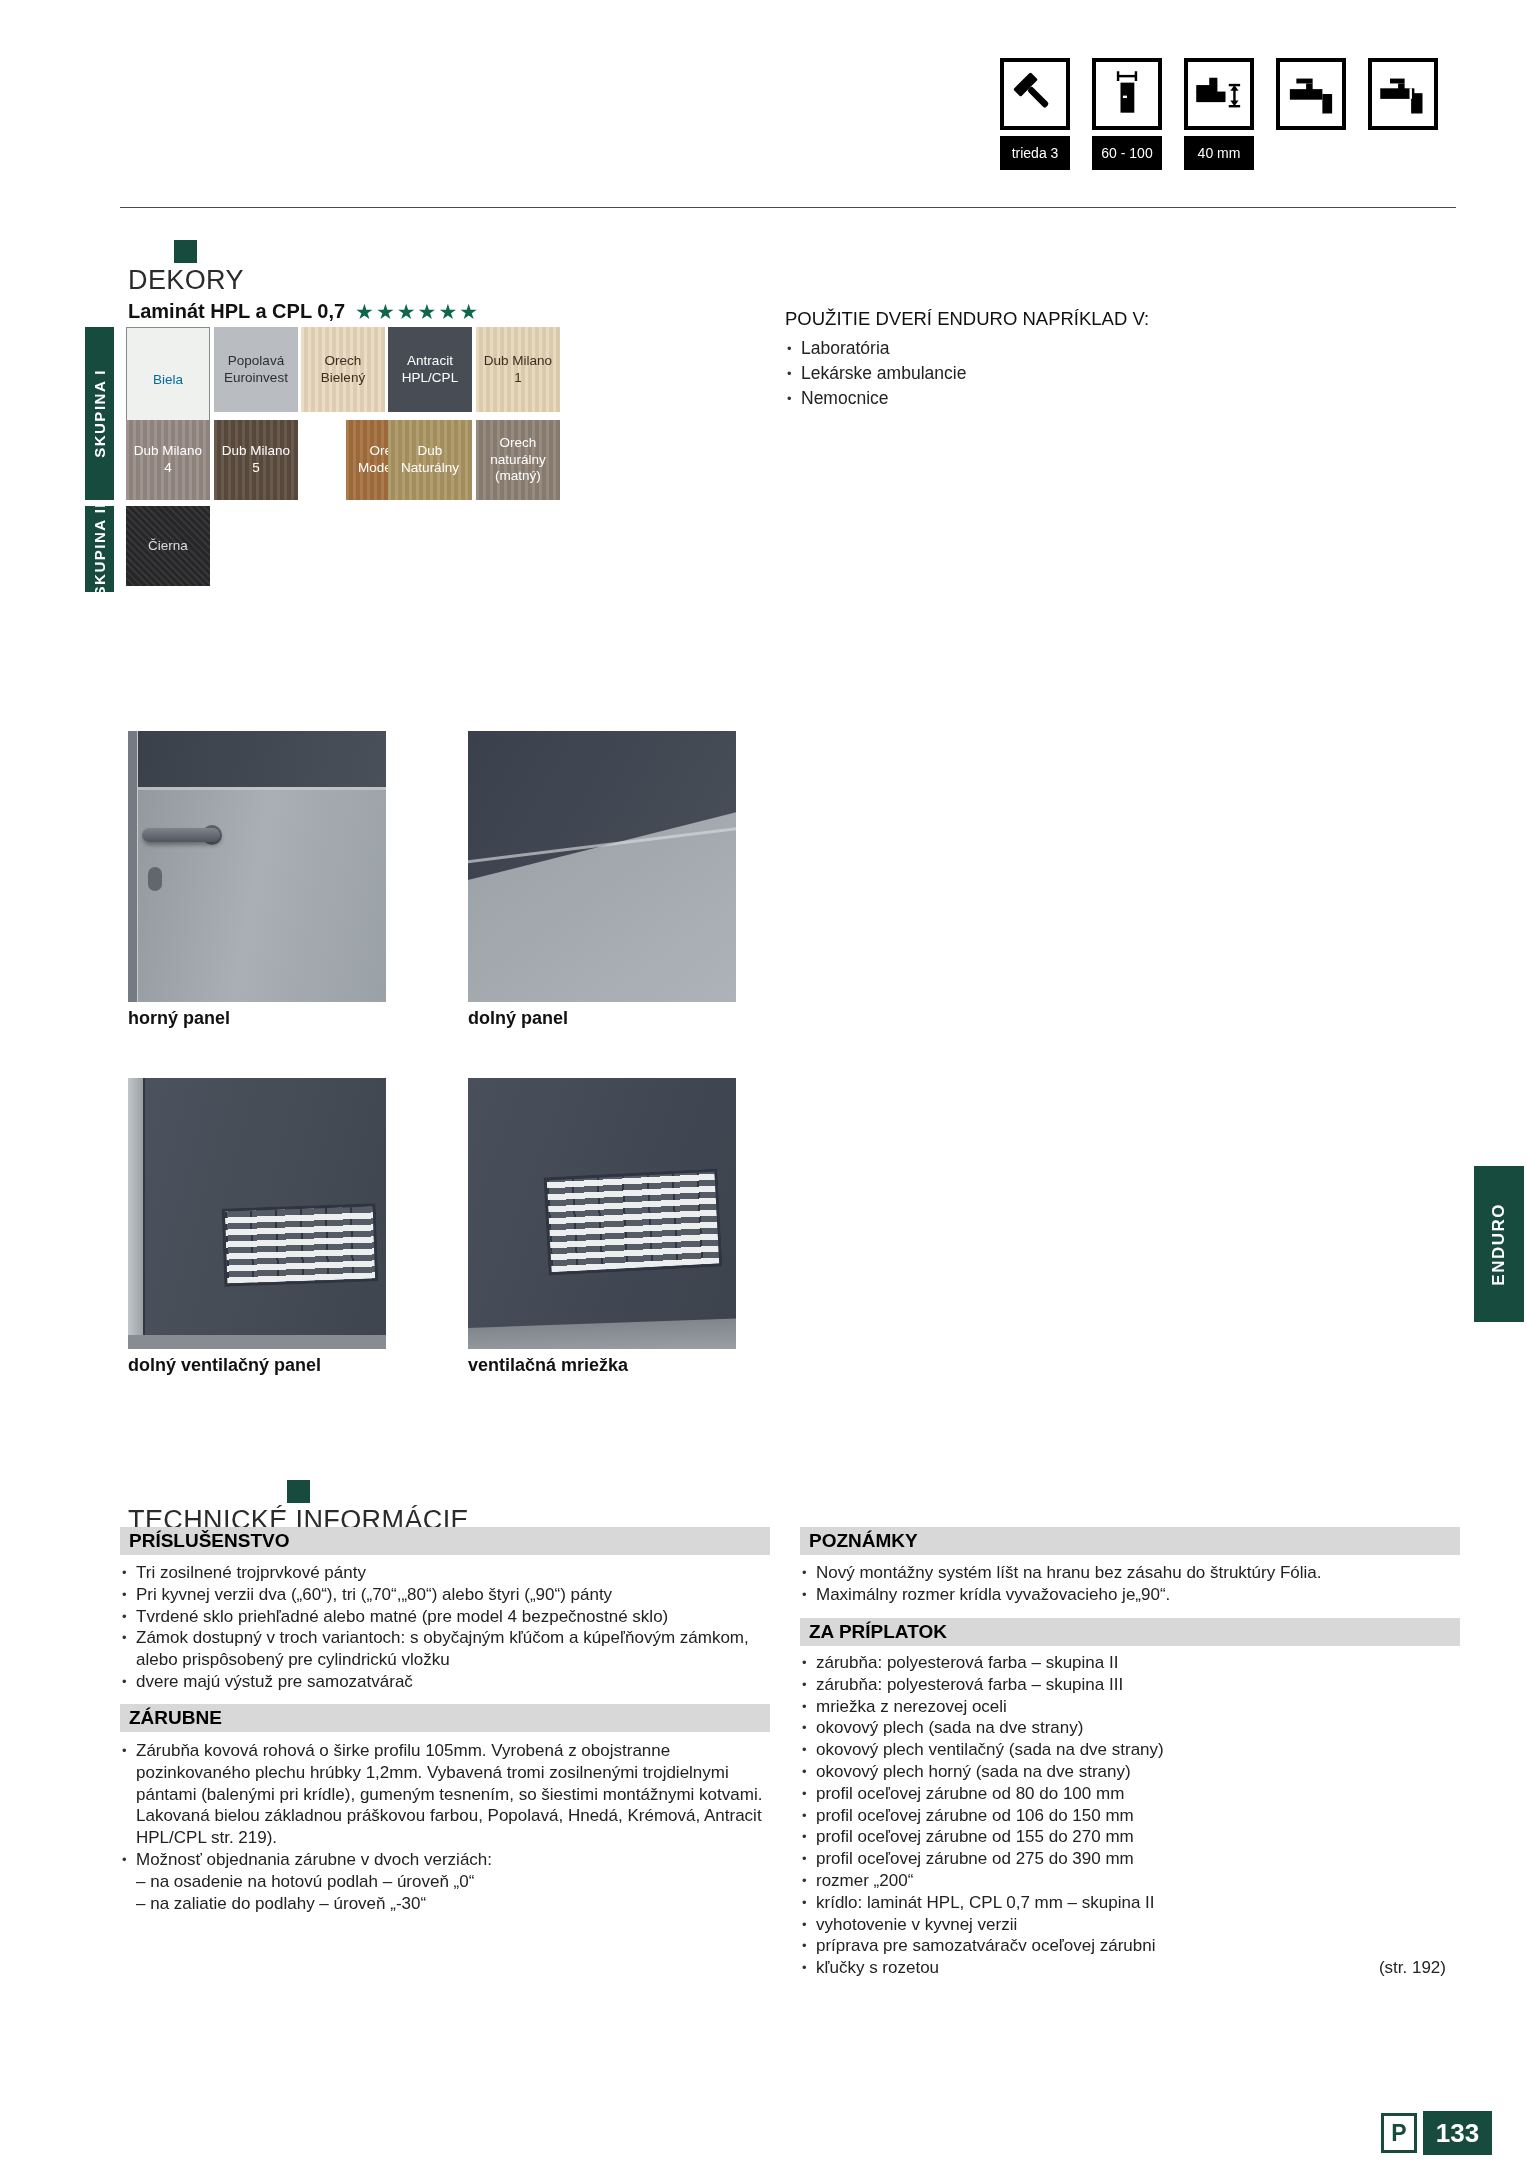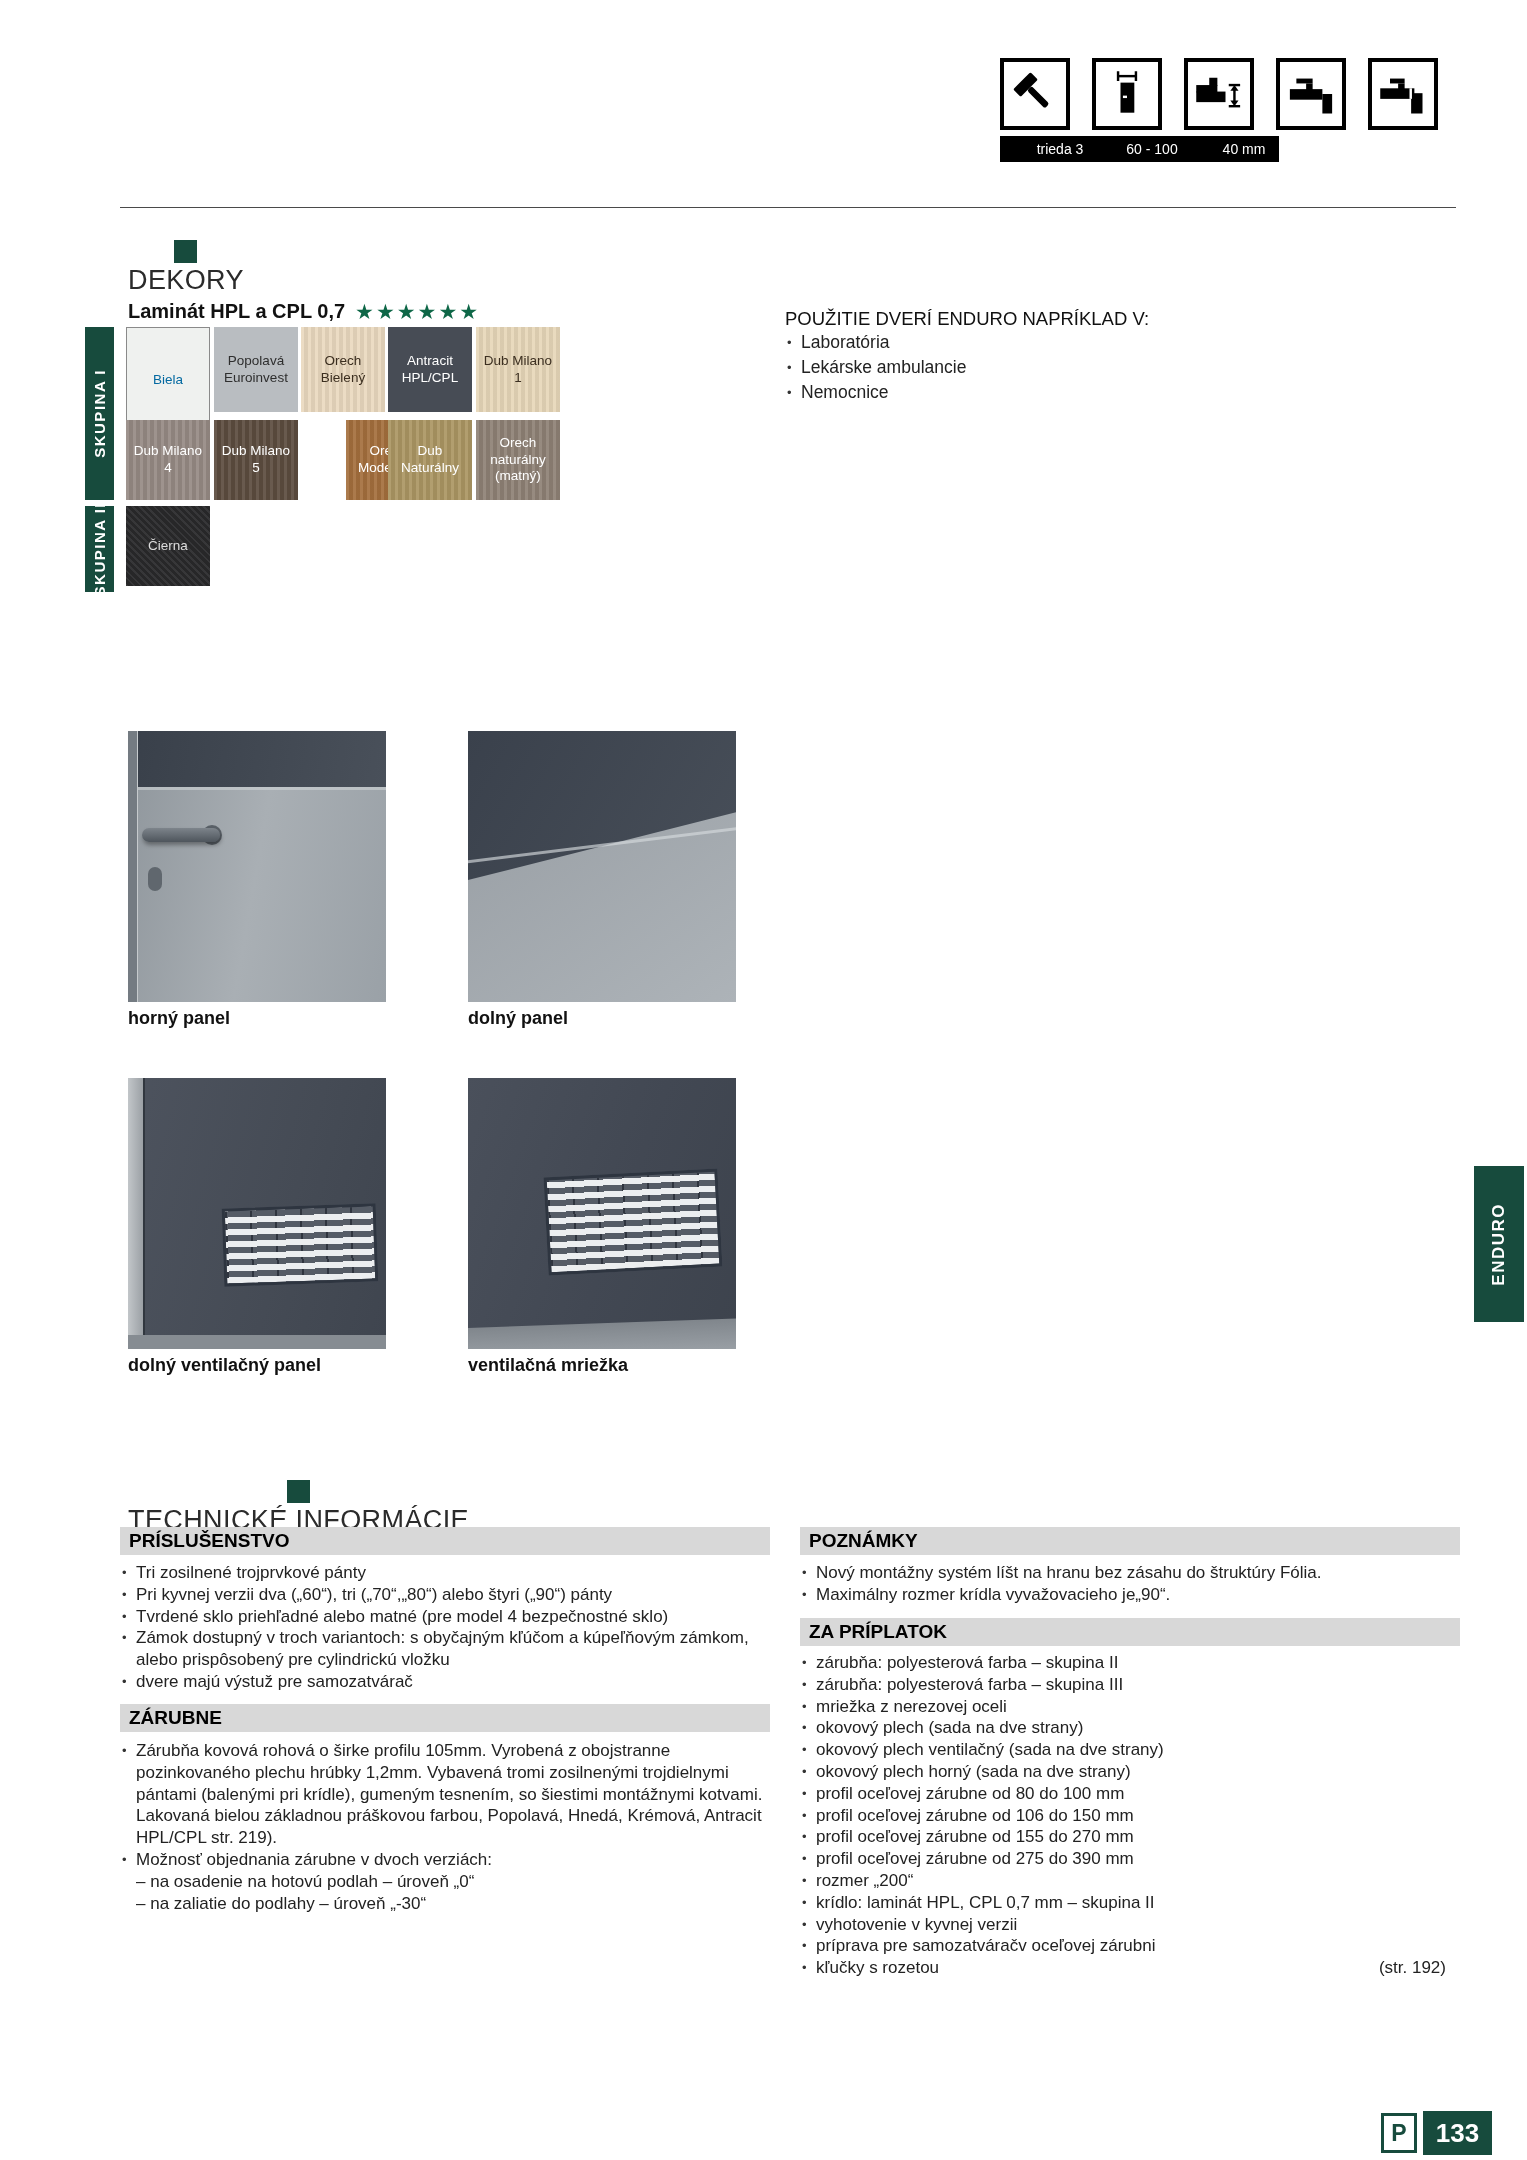--- a/index.html
+++ b/index.html
@@ -3,22 +3,22 @@
 <meta charset="utf-8">
 <style>
   html,body{margin:0;padding:0;background:#ffffff;}
   .page{position:relative;width:1527px;height:2160px;background:#fff;overflow:hidden;
         font-family:"Liberation Sans","DejaVu Sans",sans-serif;color:#1a1a1a;}
   .abs{position:absolute;}
 
   
   .icon-box{position:absolute;width:70px;height:72px;border:4px solid #000;background:#fff;
             box-sizing:border-box;display:flex;align-items:center;justify-content:center;}
-  .icon-label{position:absolute;width:70px;height:26px;background:#000;color:#fff;font-size:14px;
-              display:flex;align-items:center;justify-content:center;padding-left:25px;}
+  .icon-label{position:absolute;width:70px;height:34px;background:#000;color:#fff;font-size:14px;
+              display:flex;align-items:center;justify-content:center;}
 
   
   .rule{position:absolute;left:120px;top:207px;width:1336px;height:1px;background:#4a4a4a;}
 
   
   .sec-head{position:absolute;display:flex;align-items:center;gap:2px;flex-direction:column;}
   .sec-square{width:23px;height:23px;}
   .sec-title{font-size:27px;color:#2b2b2b;letter-spacing:0.4px;}
 
   .material-line{position:absolute;display:flex;align-items:center;gap:10px;}
@@ -179,21 +179,21 @@
   <div class="swatch wood" style="left: 476px; top: 420px; height: 80px; background-color: rgb(142, 129, 117); color: rgb(255, 255, 255);">
       <span>Orech naturálny (matný)</span>
     </div>
 
   <div class="swatch speckle" style="left: 126px; top: 506px; height: 80px; background-color: rgb(44, 44, 46); color: rgb(221, 221, 221);">
       <span>Čierna</span>
     </div>
 
   <div class="abs" style="left:785px;top:308px;">
     <div class="usage-head">POUŽITIE DVERÍ ENDURO NAPRÍKLAD V:</div>
-    <ul class="bullets usage-list" style="">
+    <ul class="bullets usage-list" style="margin-top:6px;">
       <li>Laboratória</li>
       <li>Lekárske ambulancie</li>
       <li>Nemocnice</li>
     </ul>
   </div>
 
   <div class="photo" style="left:128px;top:731px;width:258px;height:271px;background:linear-gradient(100deg,#8f969c 0%,#a9afb4 50%,#9aa1a7 100%);">
     <div class="abs" style="left:0;top:0;right:0;height:56px;background:linear-gradient(100deg,#39404a,#49505a);"></div>
     <div class="abs" style="left:0;top:56px;right:0;height:3px;background:#cfd3d6;opacity:.6;"></div>
     <div class="abs" style="left:0;top:0;width:9px;bottom:0;background:#747b82;border-right:1px solid #c6cacd;"></div>

